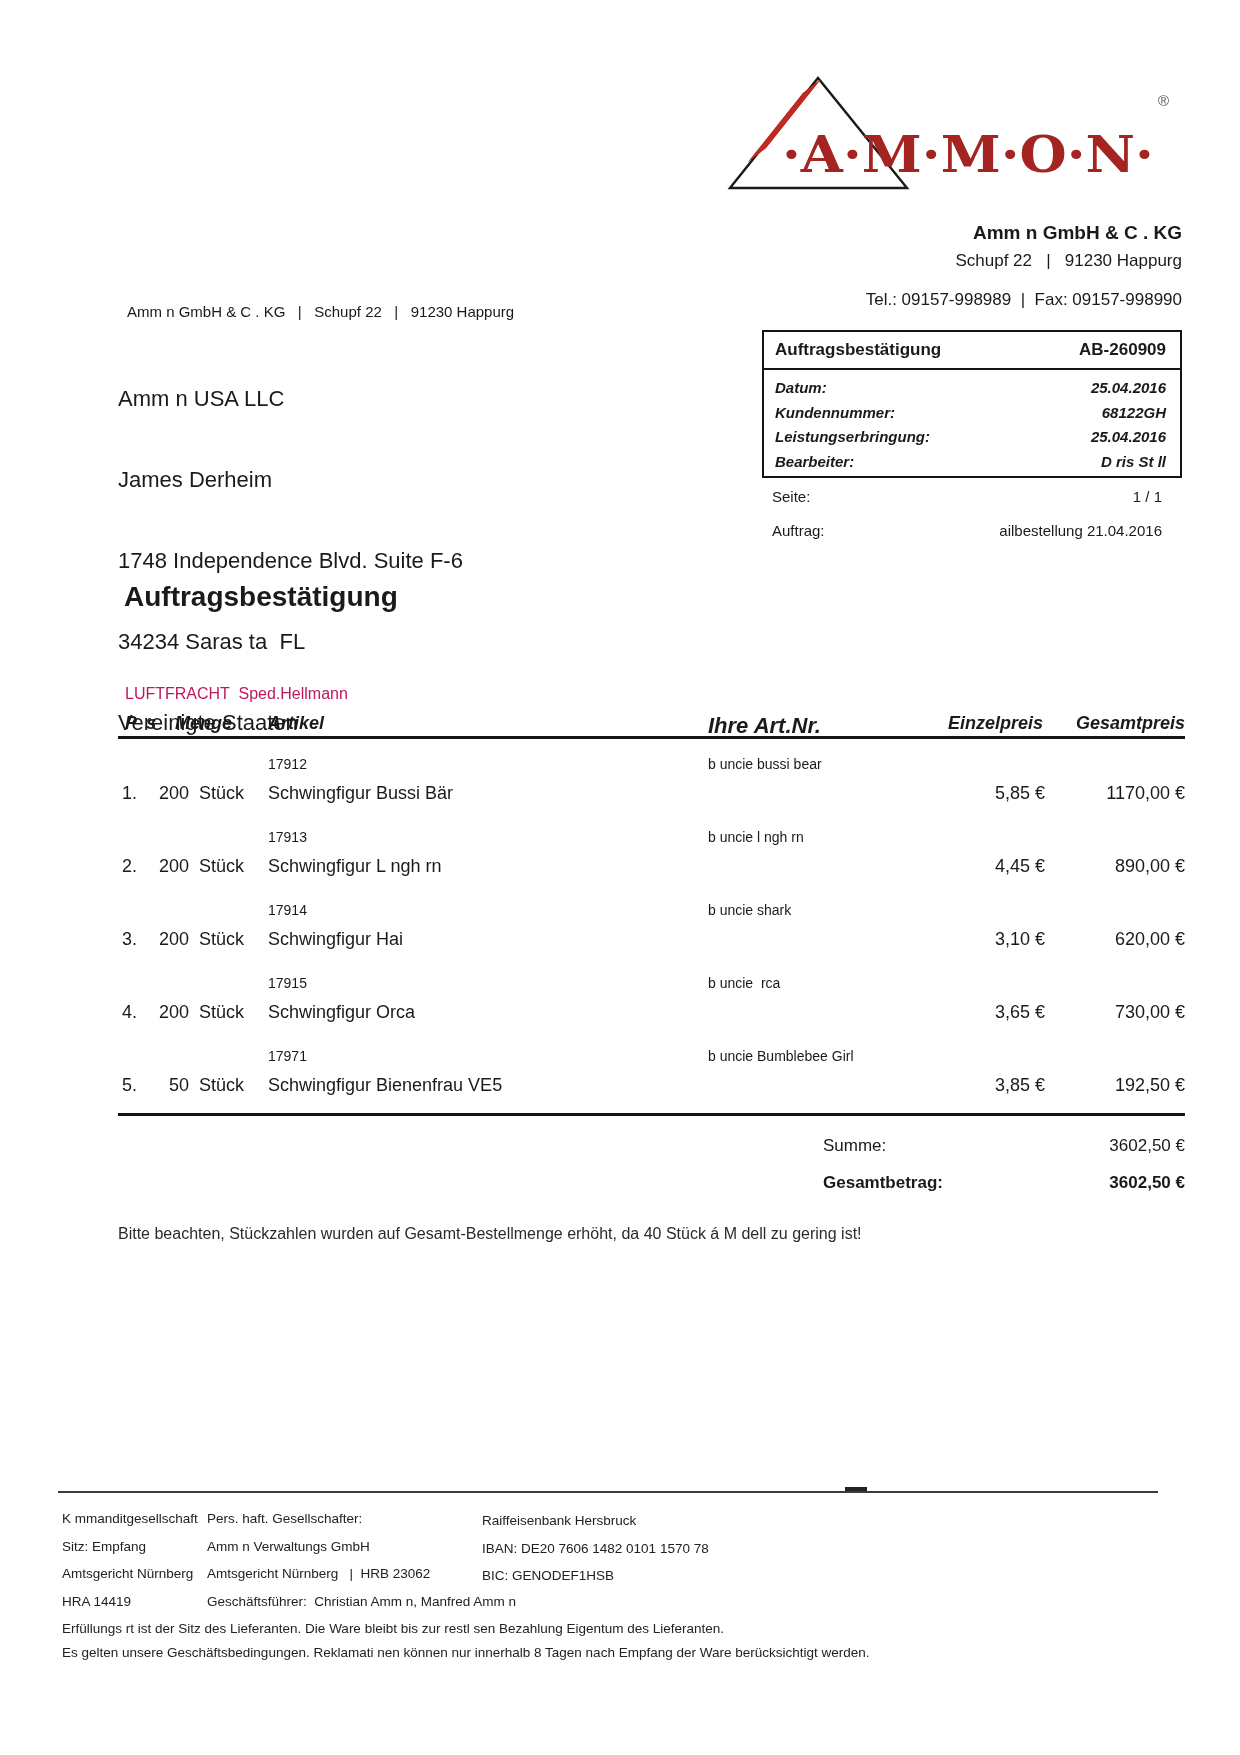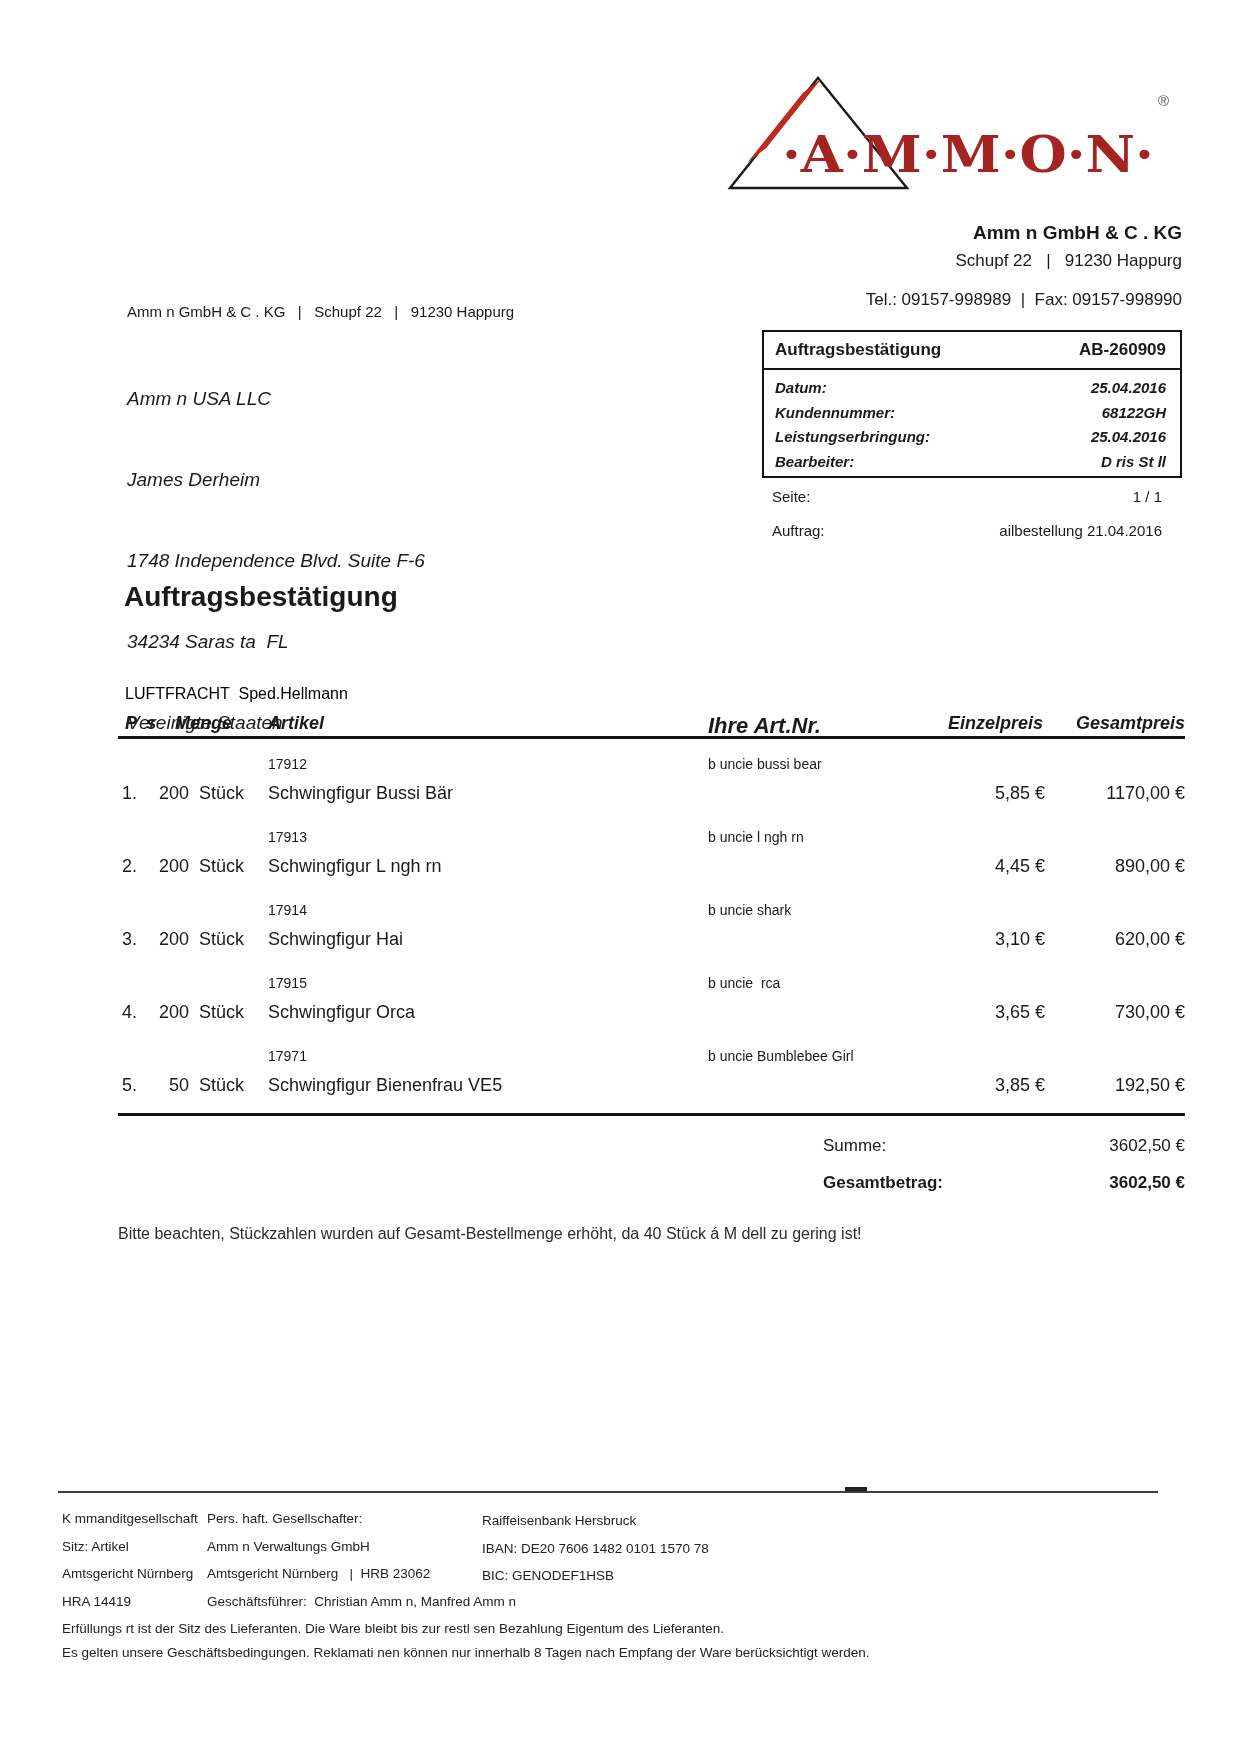--- a/index.html
+++ b/index.html
@@ -38,21 +38,21 @@
     <polygon points="171,19 153,33 98,102 116,88" fill="#bf2a20"></polygon>
     <text x="132" y="112" font-family="DejaVu Serif, serif" font-weight="bold" font-size="51" fill="#a32421" textLength="372" lengthAdjust="spacingAndGlyphs">·A·M·M·O·N·</text>
     <text x="508" y="46" font-size="15" fill="#555">®</text>
   </svg>
 
   <div class="abs hdr b" style="top:222px;font-size:19px;">Amm n GmbH &amp; C . KG</div>
   <div class="abs hdr" style="top:251px;font-size:17px;">Schupf 22   |   91230 Happurg</div>
   <div class="abs hdr" style="top:274px;font-size:17px;margin-top:16px;">Tel.: 09157-998989  |  Fax: 09157-998990</div>
 
   <div class="abs" style="left:127px;top:303px;font-size:15px;">Amm n GmbH &amp; C . KG   |   Schupf 22   |   91230 Happurg</div>
-  <div class="abs" style="left:127px;top:331px;font-size:19px;line-height:27px;font-style:italic;">
+  <div class="abs" style="left:118px;top:331px;font-size:22px;line-height:27px;">
     <div style="white-space:pre;">Amm n USA LLC</div>
     <div style="white-space:pre;">James Derheim</div>
     <div style="white-space:pre;">1748 Independence Blvd. Suite F-6</div>
     <div style="white-space:pre;">34234 Saras ta  FL</div>
     <div style="white-space:pre;">Vereinigte Staaten</div>
   </div>
 
   <div class="box">
     <div class="box-head">
       <span>Auftragsbestätigung</span>
@@ -79,21 +79,21 @@
   </div>
 
   <div class="abs" style="left:772px;top:488px;font-size:15px;">Seite:</div>
   <div class="abs r" style="left:762px;top:488px;width:400px;font-size:15px;">1 / 1</div>
 
   <div class="abs" style="left:772px;top:522px;font-size:15px;">Auftrag:</div>
   <div class="abs r" style="left:762px;top:522px;width:400px;font-size:15px;">ailbestellung 21.04.2016</div>
 
   <div class="abs b" style="left:124px;top:581px;font-size:28px;">Auftragsbestätigung</div>
 
-  <div class="abs" style="left:125px;top:685px;font-size:16px;color:#000000;">LUFTFRACHT  Sped.Hellmann</div>
+  <div class="abs" style="left:125px;top:685px;font-size:16px;color:#be185d;">LUFTFRACHT  Sped.Hellmann</div>
 
   <div class="abs bi" style="left:125px;top:713px;font-size:18px;">P  s</div>
   <div class="abs bi" style="left:175px;top:713px;font-size:18px;">Menge</div>
   <div class="abs bi" style="left:268px;top:713px;font-size:18px;font-style:italic;">Artikel</div>
   <div class="abs bi" style="left:708px;top:713px;font-size:22px;">Ihre Art.Nr.</div>
   <div class="abs bi r" style="left:843px;top:713px;width:200px;font-size:18px;">Einzelpreis</div>
   <div class="abs bi r" style="left:985px;top:713px;width:200px;font-size:18px;">Gesamtpreis</div>
 
   <div class="rule" style="left:118px;top:736px;width:1067px;height:3px;"></div>
 
@@ -150,21 +150,21 @@
   <div class="abs b" style="left:823px;top:1173px;font-size:17px;">Gesamtbetrag:</div>
   <div class="abs b r" style="left:985px;top:1173px;width:200px;font-size:17px;">3602,50 €</div>
 
   <div class="abs" style="left:118px;top:1225px;font-size:16px;color:#2b2b2b;">Bitte beachten, Stückzahlen wurden auf Gesamt-Bestellmenge erhöht, da 40 Stück á M dell zu gering ist!</div>
 
   <div class="rule" style="left:58px;top:1491px;width:1100px;height:2px;background:#3c3c3c;"></div>
   <div class="rule" style="left:845px;top:1487px;width:22px;height:4px;background:#222;"></div>
 
   <div class="ftcol" style="left:62px;top:1505px;">
     <div>K mmanditgesellschaft</div>
-    <div>Sitz: Artikel</div>
+    <div>Sitz: Empfang</div>
     <div>Amtsgericht Nürnberg</div>
     <div>HRA 14419</div>
   </div>
 
   <div class="ftcol" style="left:207px;top:1505px;">
     <div>Pers. haft. Gesellschafter:</div>
     <div>Amm n Verwaltungs GmbH</div>
     <div>Amtsgericht Nürnberg   |  HRB 23062</div>
     <div>Geschäftsführer:  Christian Amm n, Manfred Amm n</div>
   </div>

